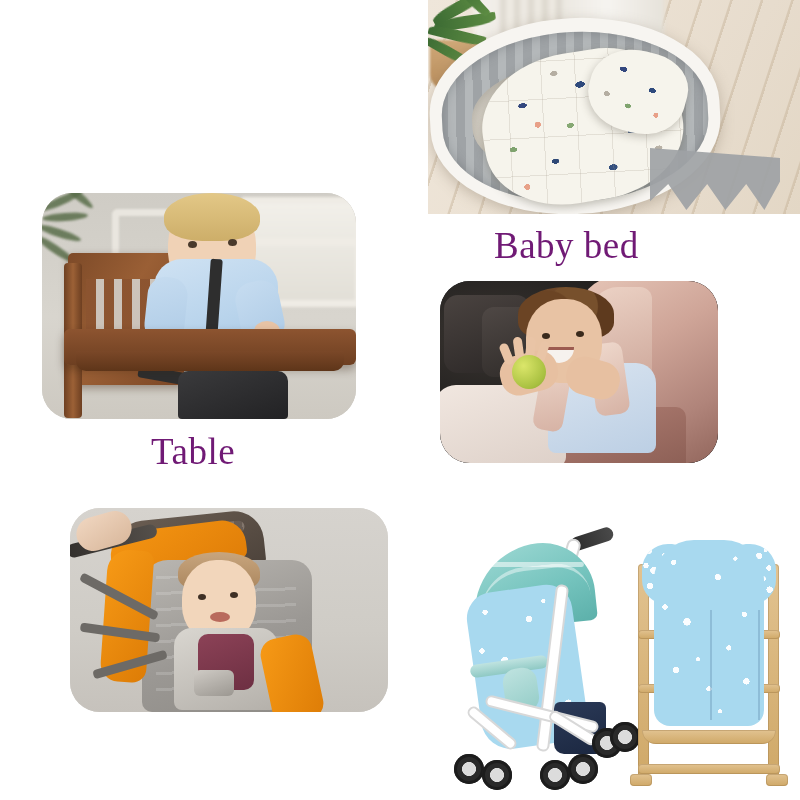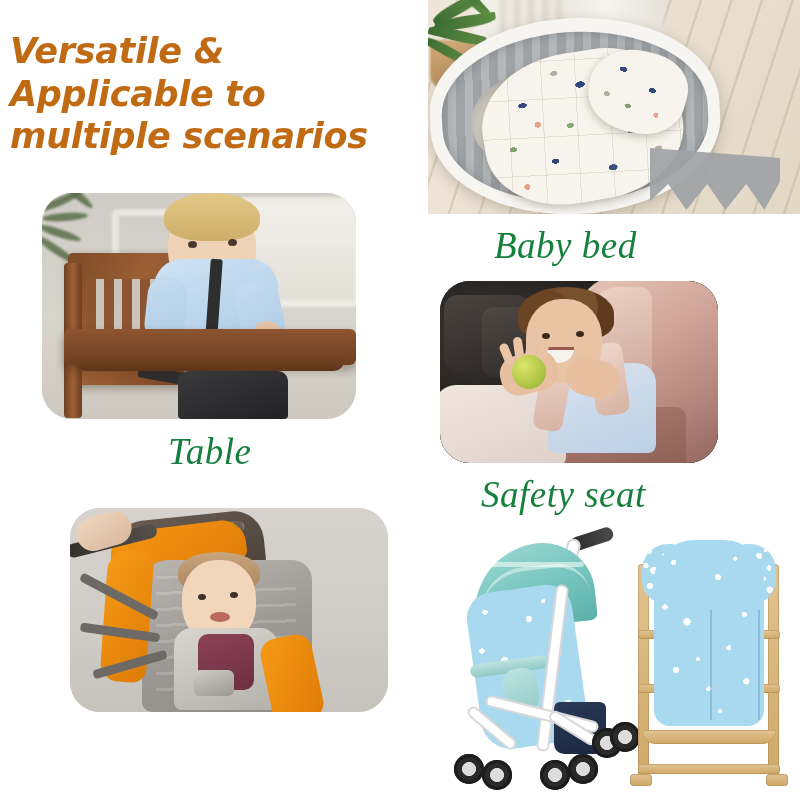--- a/index.html
+++ b/index.html
@@ -34,24 +34,23 @@
     position: absolute;
     overflow: hidden;
     background: #efeeec;
   }
   .panel.rounded { border-radius: 30px; }
 
   .caption {
     position: absolute;
     font-family: "Liberation Serif", "DejaVu Serif", serif;
     font-size: 37px;
-    color: #15803d;
+    color: #701a75;
     white-space: nowrap;
     letter-spacing: 0.5px;
-    font-style: italic;
   }
 
   
   #panel-babybed {
     left: 428px; top: 0px; width: 372px; height: 214px;
     background: linear-gradient(120deg,#efe6da 0%,#ece2d4 35%,#e7dccd 70%,#e3d7c5 100%);
   }
   
   #panel-babybed .floor {
     position: absolute; inset: 0;
@@ -550,21 +549,20 @@
     position:absolute; left:56px; top:70px; width:50px; height:110px;
     border-left:2px solid rgba(120,165,195,.55);
     border-right:2px solid rgba(120,165,195,.55);
   }
 </style>
 </head>
 <body>
 
 <div id="canvas">
 
-  <div id="headline">Versatile &amp; Applicable to multiple scenarios</div>
 
   <div class="panel" id="panel-babybed">
     <div class="floor"></div>
     <div class="curtain"></div>
     <div class="pot"></div>
     <div class="leaf" style="left:2px;top:2px;width:56px;height:12px;transform:rotate(-28deg);"></div>
     <div class="leaf" style="left:6px;top:16px;width:62px;height:12px;transform:rotate(-8deg);"></div>
     <div class="leaf" style="left:0px;top:30px;width:58px;height:11px;transform:rotate(14deg);"></div>
     <div class="leaf" style="left:22px;top:-6px;width:44px;height:10px;transform:rotate(48deg);"></div>
     <div class="leaf" style="left:-6px;top:46px;width:50px;height:10px;transform:rotate(30deg);"></div>
@@ -607,21 +605,21 @@
     <div class="hand"></div>
 
     <div class="strap" style="left:166px;top:66px;width:12px;height:80px;transform:rotate(4deg);"></div>
     <div class="strap" style="left:186px;top:144px;width:16px;height:82px;"></div>
     <div class="strap" style="left:96px;top:176px;width:46px;height:12px;transform:rotate(10deg);"></div>
 
     <div class="tray"></div>
     <div class="tray2"></div>
     <div class="pants"></div>
   </div>
-  <div class="caption" style="left:151px; top:430px;margin-left:17px;">Table</div>
+  <div class="caption" style="left:151px; top:430px;">Table</div>
 
   <div class="panel rounded" id="panel-seat">
     <div class="cardark"></div>
     <div class="headrest"></div>
     <div class="headrest2"></div>
 
     <div class="shell"></div>
     <div class="shellwing"></div>
     <div class="seatbase"></div>
     <div class="blanket"></div>
@@ -637,21 +635,20 @@
     <div class="smile"></div>
 
     <div class="armL"></div>
     <div class="armR"></div>
     <div class="finger" style="left:62px;top:62px;transform:rotate(-22deg);"></div>
     <div class="finger" style="left:74px;top:56px;transform:rotate(-8deg);"></div>
     <div class="finger" style="left:86px;top:56px;transform:rotate(6deg);"></div>
     <div class="finger" style="left:98px;top:60px;transform:rotate(18deg);"></div>
     <div class="ball"></div>
   </div>
-  <div class="caption" style="left:481px; top:473px;">Safety seat</div>
 
   <div class="panel rounded" id="panel-stroller">
     <div class="bg"></div>
 
     <div class="canopy"></div>
     <div class="orangeTop"></div>
     <div class="seat"></div>
     <div class="orangeL"></div>
 
     <div class="hair"></div>

